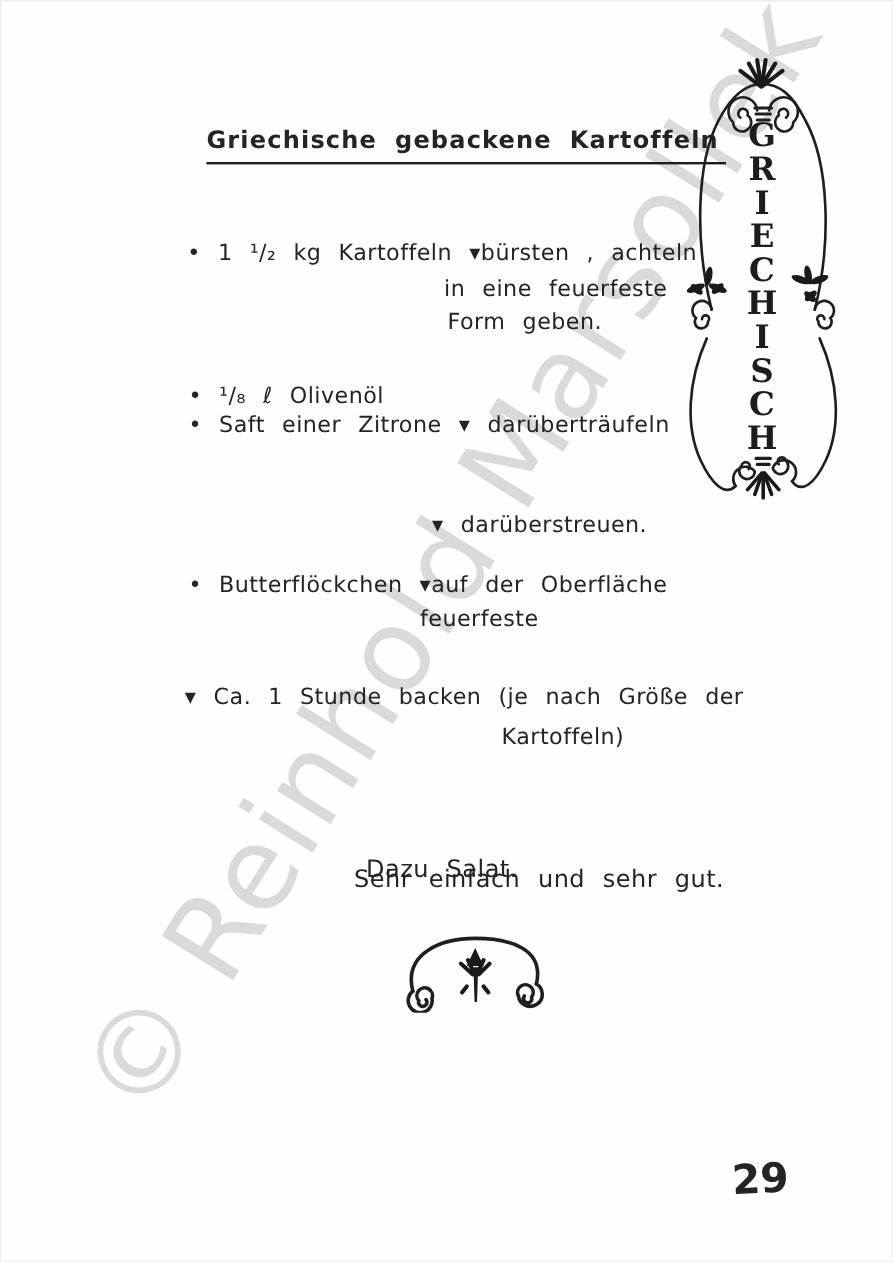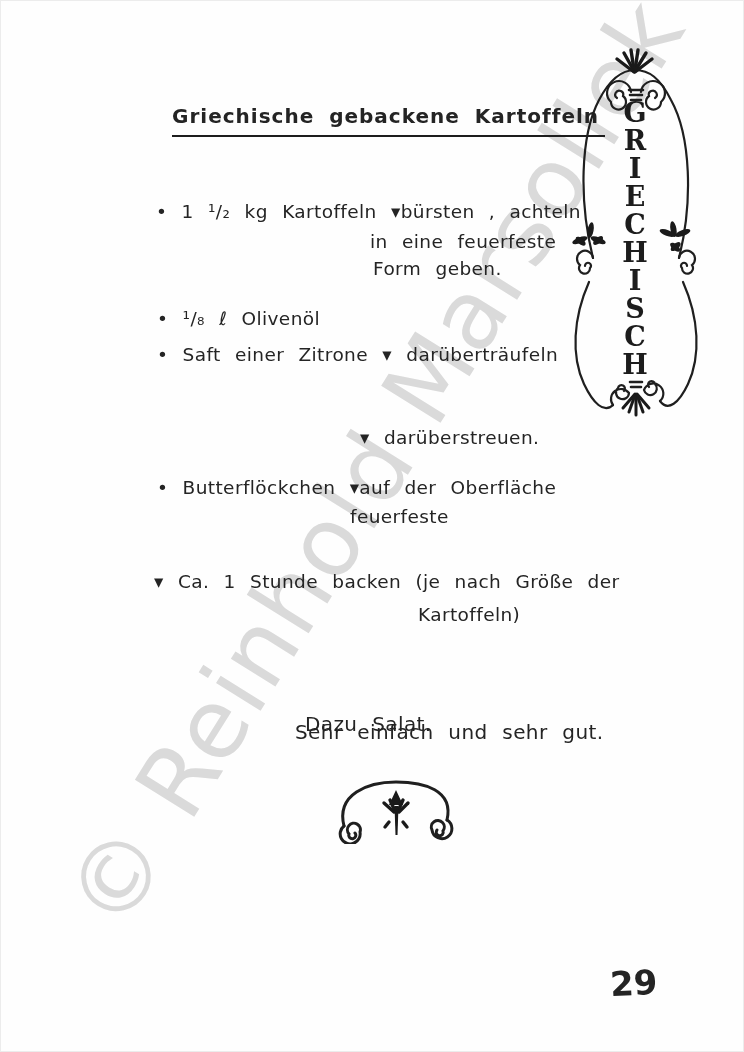--- a/index.html
+++ b/index.html
@@ -40,21 +40,21 @@
   .line{
     font-size:18.5px;
     letter-spacing:0.4px;
     word-spacing:8px;
     white-space:nowrap;
   }
   .l1{left:159px;top:159px;}
   .l2{left:156px;top:201px;}
   .l3{left:370px;top:231px;text-align:right;}
   .l4{left:373px;top:258px;}
-  .l5{left:157px;top:308px;}
+  .l5{left:157px;top:320px;}
   .l6{left:157px;top:344px;}
   .l7{left:157px;top:394px;}
   .l8{left:360px;top:427px;}
   .l9{left:157px;top:477px;}
   .l10{left:350px;top:506px;}
   .l11{left:154px;top:571px;}
   .l12{left:418px;top:604px;}
   .l13{left:305px;top:686px;font-size:20px;margin-top:26px;}
   .l14{left:295px;top:720px;font-size:20px;text-align:center;}
   .pagenum{

